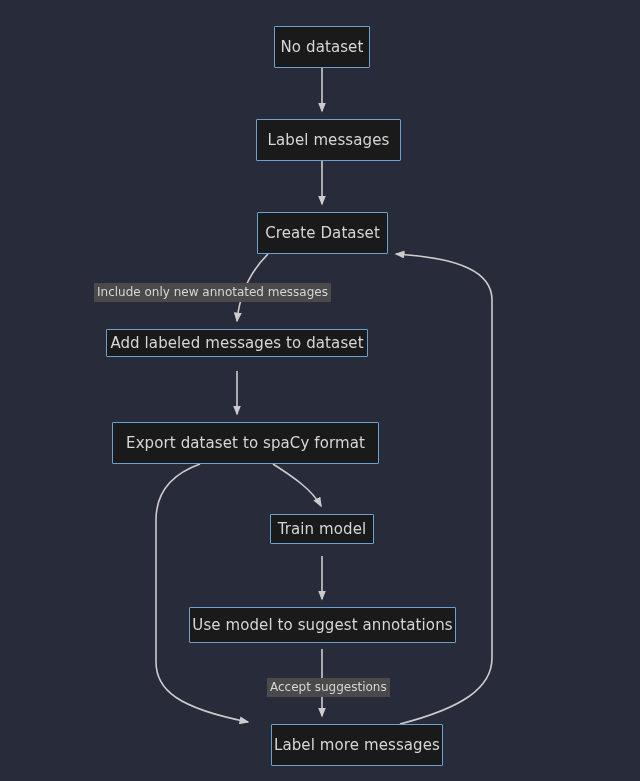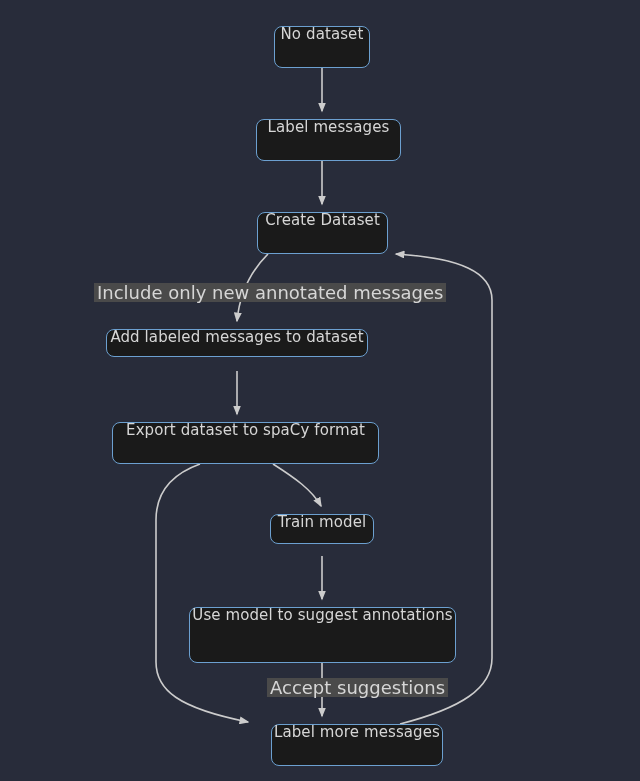--- a/index.html
+++ b/index.html
@@ -26,39 +26,39 @@
     left: 0;
     top: 0;
     width: 640px;
     height: 781px;
   }
   .node-box {
     position: absolute;
     box-sizing: border-box;
     background: #1a1a1a;
     border: 1px solid #6ca0d0;
-    border-radius: 8px;
+    border-radius: 1px;
     display: flex;
-    align-items: flex-start;
+    align-items: center;
     justify-content: center;
     color: #d6d6d6;
     font-size: 15px;
     letter-spacing: 0.1px;
     white-space: nowrap;
   }
   .node-label {
     display: block;
     line-height: 1;
   }
   .edge-label {
     position: absolute;
     box-sizing: border-box;
     background: #4a4a4a;
     color: #d6d6d6;
-    font-size: 18px;
+    font-size: 12px;
     line-height: 19px;
     padding: 0 3px;
     white-space: nowrap;
   }
 </style>
 </head>
 <body>
 
 <div id="diagram-root">
 
@@ -108,21 +108,21 @@
   </div>
 
   <div class="node-box" style="left:112px; top:422px; width:267px; height:42px;">
     <span class="node-label">Export dataset to spaCy format</span>
   </div>
 
   <div class="node-box" style="left:270px; top:514px; width:104px; height:30px;">
     <span class="node-label">Train model</span>
   </div>
 
-  <div class="node-box" style="left:189px; top:607px; width:267px; height:56px;">
+  <div class="node-box" style="left:189px; top:607px; width:267px; height:36px;">
     <span class="node-label">Use model to suggest annotations</span>
   </div>
 
   <div class="node-box" style="left:235px; top:724px; width:172px; height:42px;margin-left:36px;">
     <span class="node-label">Label more messages</span>
   </div>
 
   <div class="edge-label" style="left:94px; top:283px;">Include only new annotated messages</div>
 
   <div class="edge-label" style="left:267px; top:678px;text-align:center;">Accept suggestions</div>

